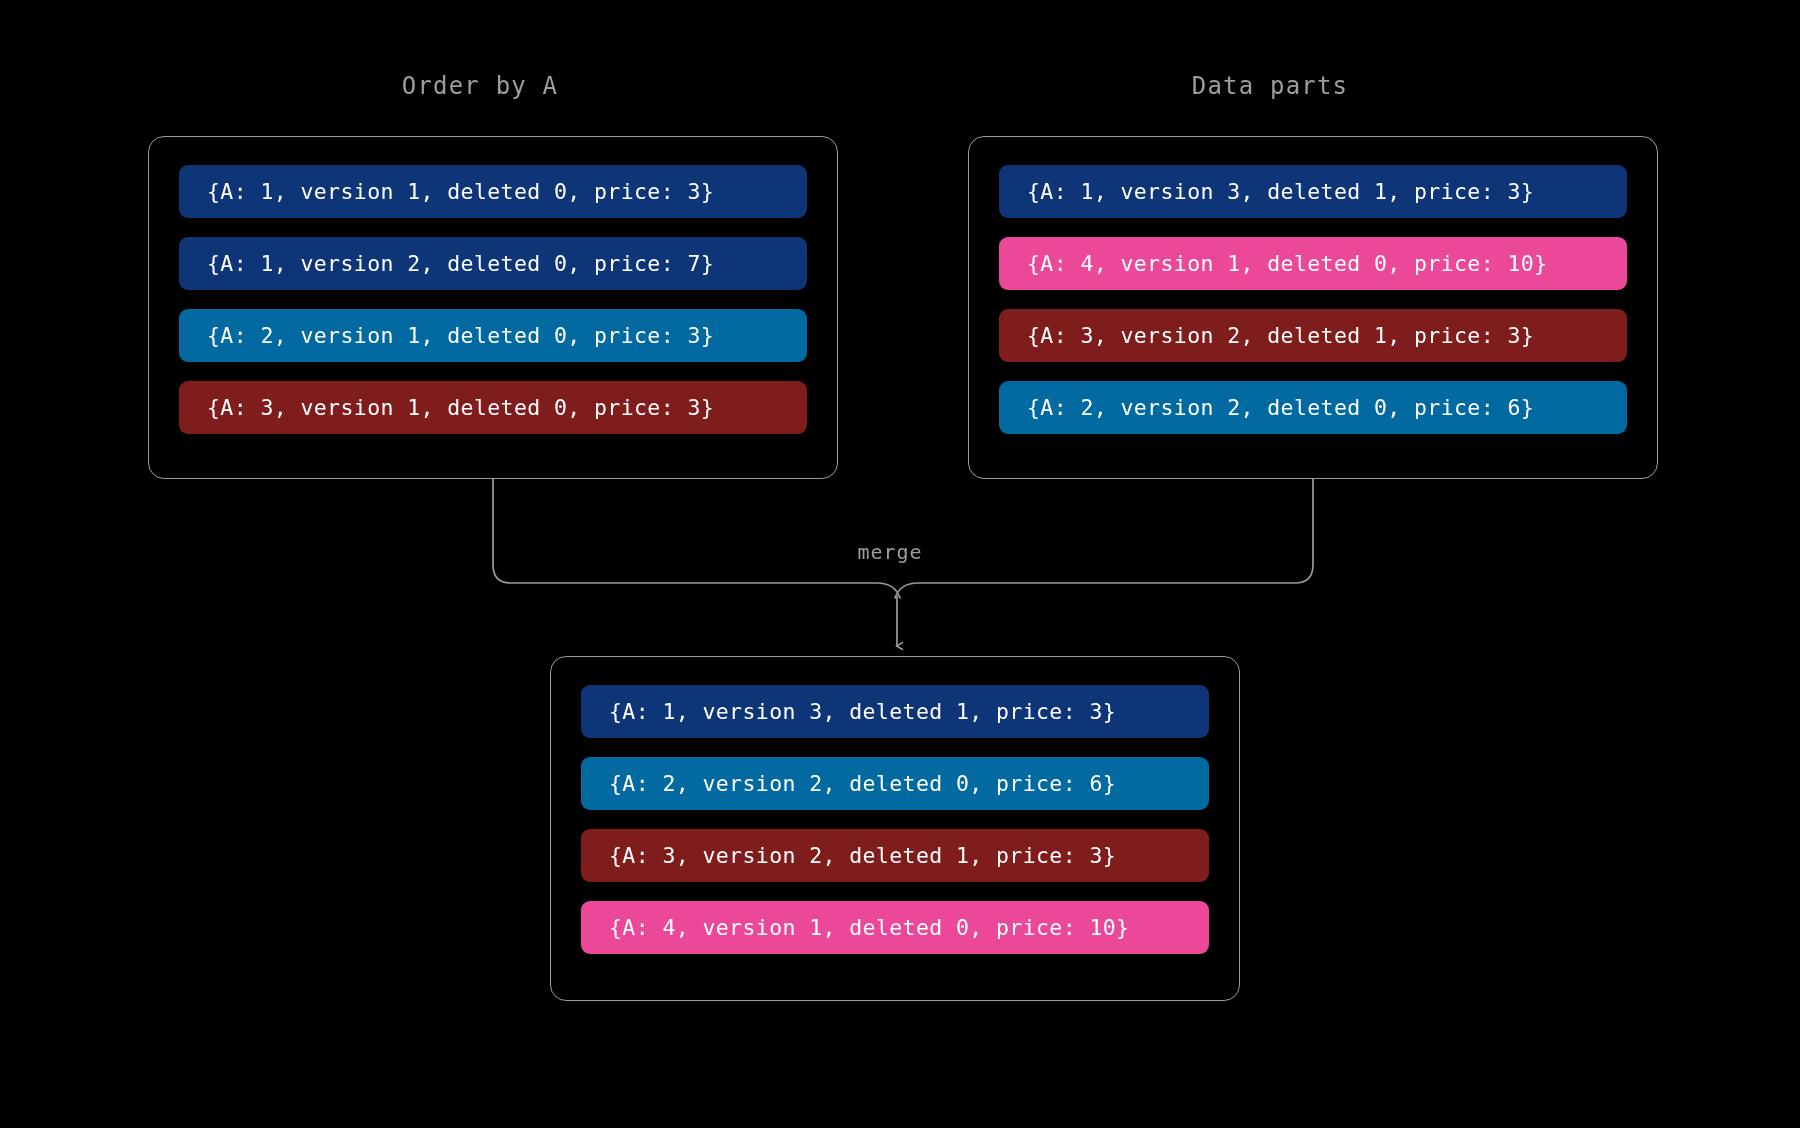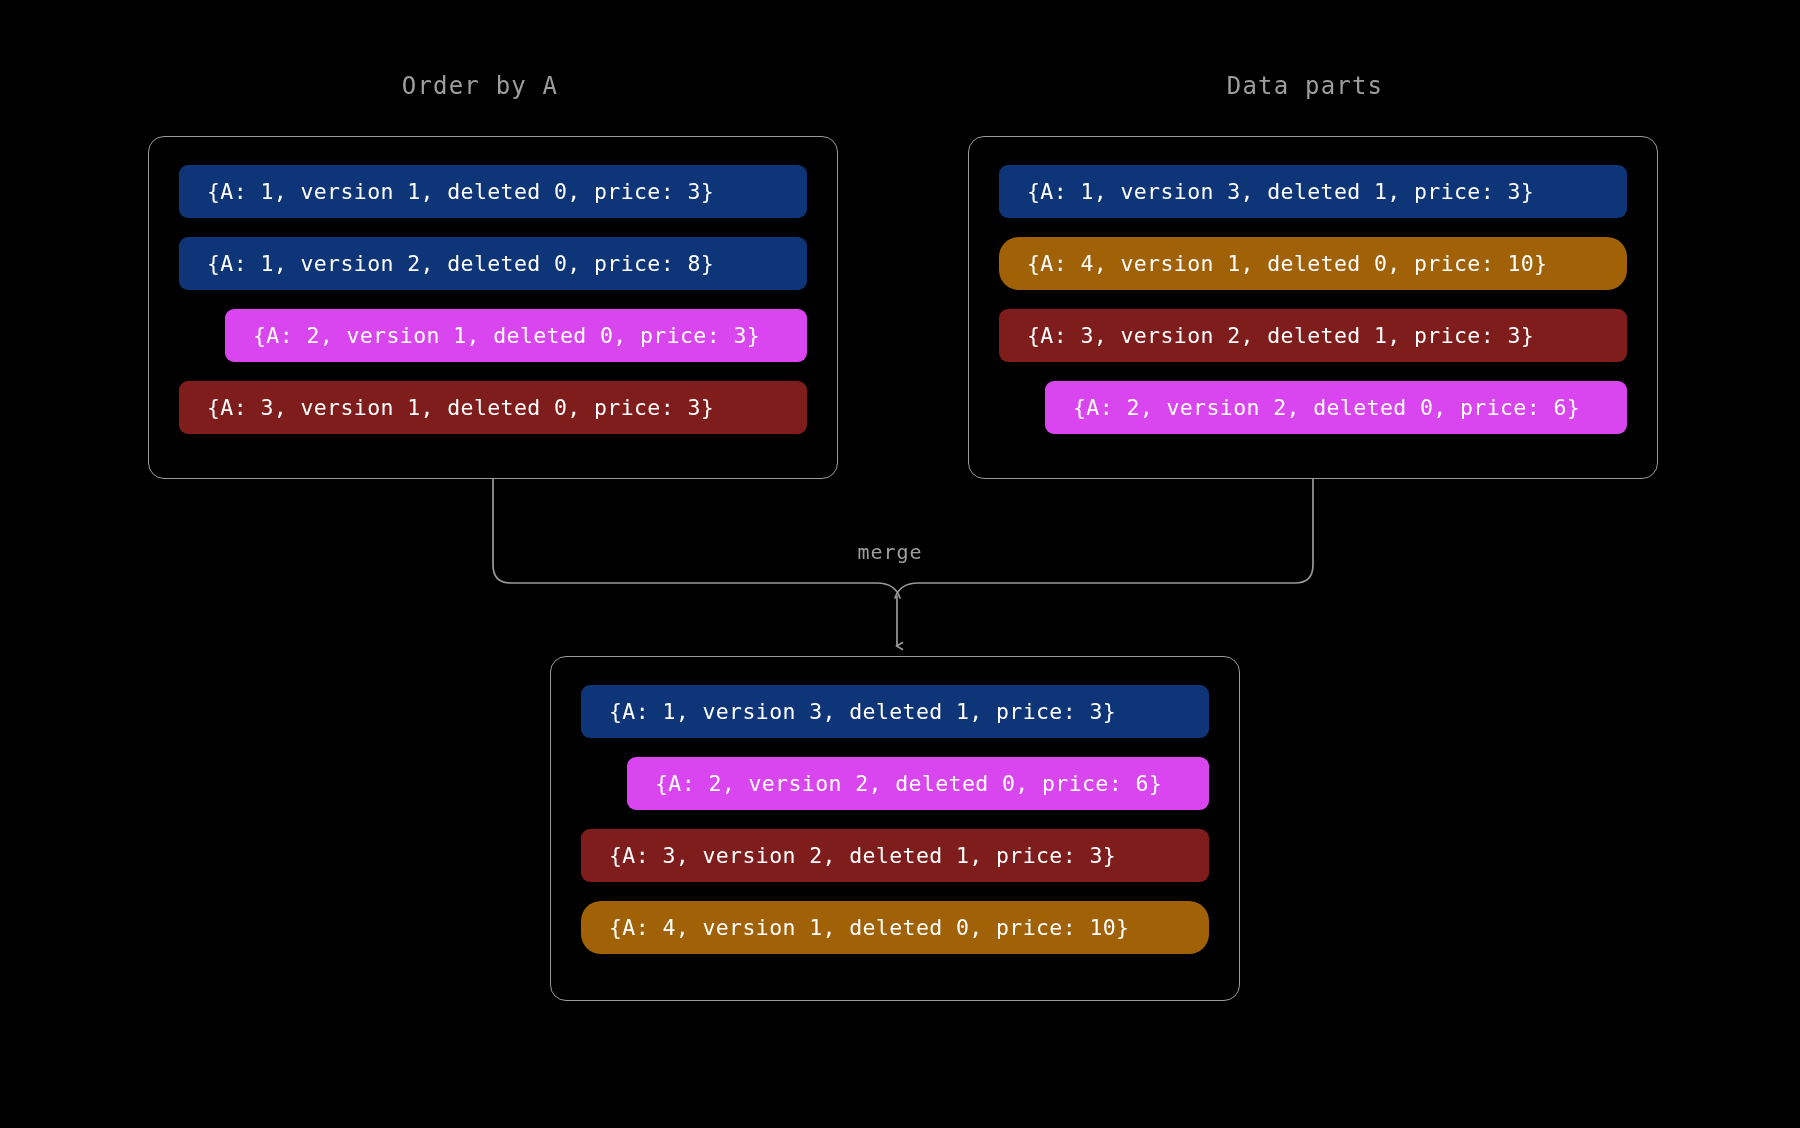--- a/index.html
+++ b/index.html
@@ -24,21 +24,21 @@
     position: absolute;
     color: #9e9e9e;
     font-size: 24px;
     font-family: "DejaVu Sans Mono", "Liberation Mono", monospace;
     letter-spacing: 1.2px;
     white-space: nowrap;
     text-align: center;
   }
 
   #title-left  { left: 145px;  top: 72px;  width: 670px; }
-  #title-right { left: 970px;  top: 72px;  width: 670px; }
+  #title-right { left: 935px;  top: 72px;  width: 670px; }
 
   
   .group-box {
     position: absolute;
     border: 1.6px solid #9a9a9a;
     border-radius: 16px;
     background: transparent;
     text-align: center;
   }
 
@@ -65,23 +65,23 @@
     padding-left: 28px;
     color: #ffffff;
     font-size: 21.5px;
     font-family: "DejaVu Sans Mono", "Liberation Mono", monospace;
     letter-spacing: 0.4px;
     white-space: nowrap;
     overflow: hidden;
   }
 
   .c-blue   { background: #0e3577; }
-  .c-green  { background: #d946ef; margin-left: 46px; }
+  .c-green  { background: #0369a1; }
   .c-red    { background: #7f1d1d; }
-  .c-purple { background: #a16207; border-radius: 20px; }
+  .c-purple { background: #ec4899; }
 
   
   #connectors {
     position: absolute;
     left: 0; top: 0;
     width: 1800px;
     height: 1128px;
     pointer-events: none;
   }
 
@@ -103,21 +103,21 @@
 
 <div id="stage">
 
   <div class="panel-title" id="title-left">Order by A</div>
 
   <div class="panel-title" id="title-right">Data parts</div>
 
   <div class="group-box" id="box-left">
     <div class="rows">
       <div class="record c-blue">{A: 1, version 1, deleted 0, price: 3}</div>
-      <div class="record c-blue">{A: 1, version 2, deleted 0, price: 8}</div>
+      <div class="record c-blue">{A: 1, version 2, deleted 0, price: 7}</div>
       <div class="record c-green">{A: 2, version 1, deleted 0, price: 3}</div>
       <div class="record c-red">{A: 3, version 1, deleted 0, price: 3}</div>
     </div>
   </div>
 
   <div class="group-box" id="box-right">
     <div class="rows">
       <div class="record c-blue">{A: 1, version 3, deleted 1, price: 3}</div>
       <div class="record c-purple">{A: 4, version 1, deleted 0, price: 10}</div>
       <div class="record c-red">{A: 3, version 2, deleted 1, price: 3}</div>

